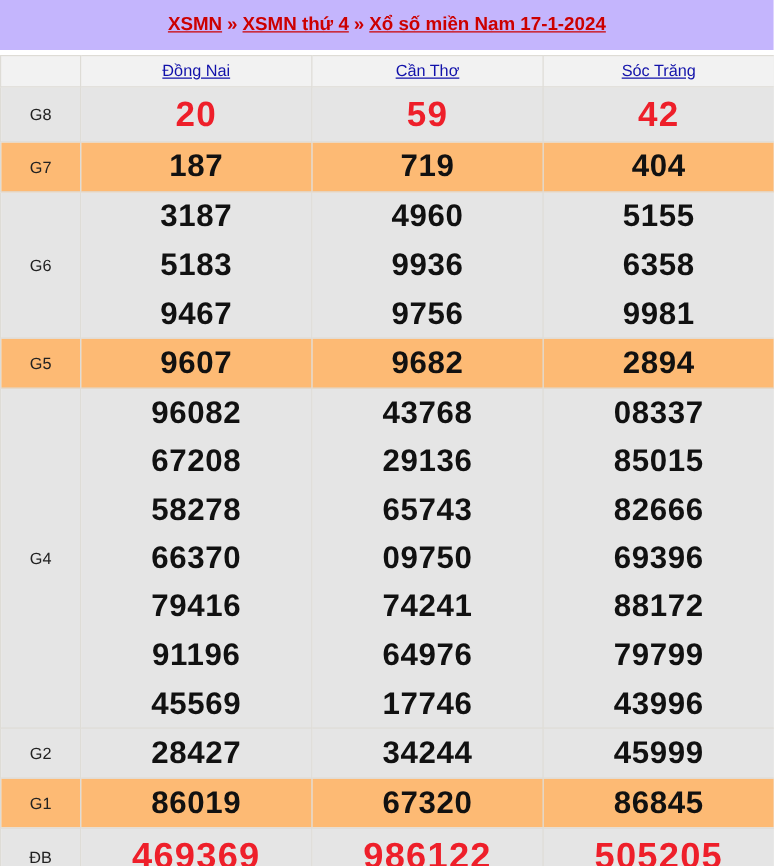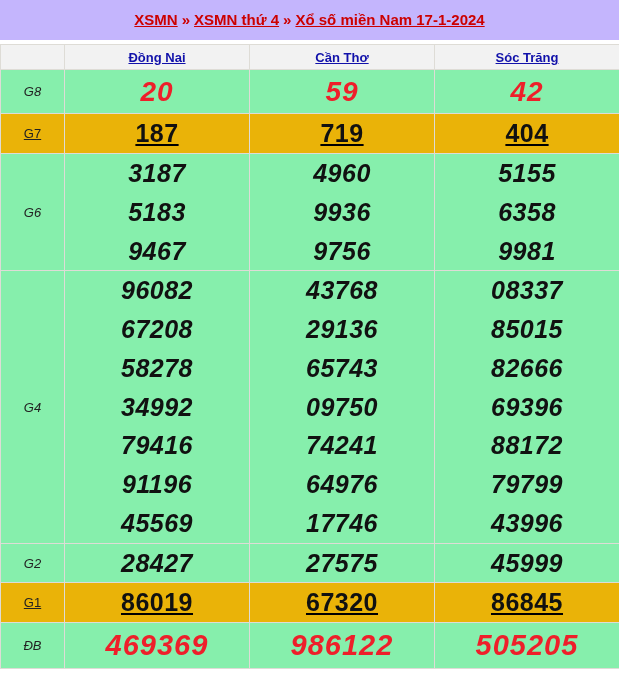--- a/index.html
+++ b/index.html
@@ -60,33 +60,33 @@
   }
 
   thead th {
     background: #f2f2f2;
     height: 24px;
     padding: 3px 0;
   }
   .prov-link {
     color: #1111aa;
     font-size: 13px;
-    font-weight: bold;
+    font-weight: normal;
     text-decoration: underline;
     white-space: nowrap;
   }
 
   tbody td.label {
     background: inherit;
     font-size: 13px;
     color: #222222;
     font-weight: normal;
   }
-  tbody tr.stripe td { background: #eab308; text-decoration: underline; }
-  tbody tr.plain  td { background: #86efac; font-style: italic; }
+  tbody tr.stripe td { background: #fdba74; }
+  tbody tr.plain  td { background: #e5e5e5; }
 
   .num {
     font-size: 25px;
     font-weight: bold;
     color: #111111;
     line-height: 1.55;
     letter-spacing: 0.5px;
   }
   .num-line { display: block; }
 
@@ -169,27 +169,39 @@
             <span class="num num-line">4960</span>
             <span class="num num-line">9936</span>
             <span class="num num-line">9756</span>
           </td>
           <td class="cell">
             <span class="num num-line">5155</span>
             <span class="num num-line">6358</span>
             <span class="num num-line">9981</span>
           </td>
         </tr>
+        <tr class="stripe">
+          <td class="label">G5</td>
+          <td class="cell">
+            <span class="num num-line">9607</span>
+          </td>
+          <td class="cell">
+            <span class="num num-line">9682</span>
+          </td>
+          <td class="cell">
+            <span class="num num-line">2894</span>
+          </td>
+        </tr>
         <tr class="plain">
           <td class="label">G4</td>
           <td class="cell">
             <span class="num num-line">96082</span>
             <span class="num num-line">67208</span>
             <span class="num num-line">58278</span>
-            <span class="num num-line">34992</span>
+            <span class="num num-line">66370</span>
             <span class="num num-line">79416</span>
             <span class="num num-line">91196</span>
             <span class="num num-line">45569</span>
           </td>
           <td class="cell">
             <span class="num num-line">43768</span>
             <span class="num num-line">29136</span>
             <span class="num num-line">65743</span>
             <span class="num num-line">09750</span>
             <span class="num num-line">74241</span>
@@ -205,21 +217,21 @@
             <span class="num num-line">79799</span>
             <span class="num num-line">43996</span>
           </td>
         </tr>
         <tr class="plain">
           <td class="label">G2</td>
           <td class="cell">
             <span class="num num-line">28427</span>
           </td>
           <td class="cell">
-            <span class="num num-line">27575</span>
+            <span class="num num-line">34244</span>
           </td>
           <td class="cell">
             <span class="num num-line">45999</span>
           </td>
         </tr>
         <tr class="stripe">
           <td class="label">G1</td>
           <td class="cell">
             <span class="num num-line">86019</span>
           </td>

